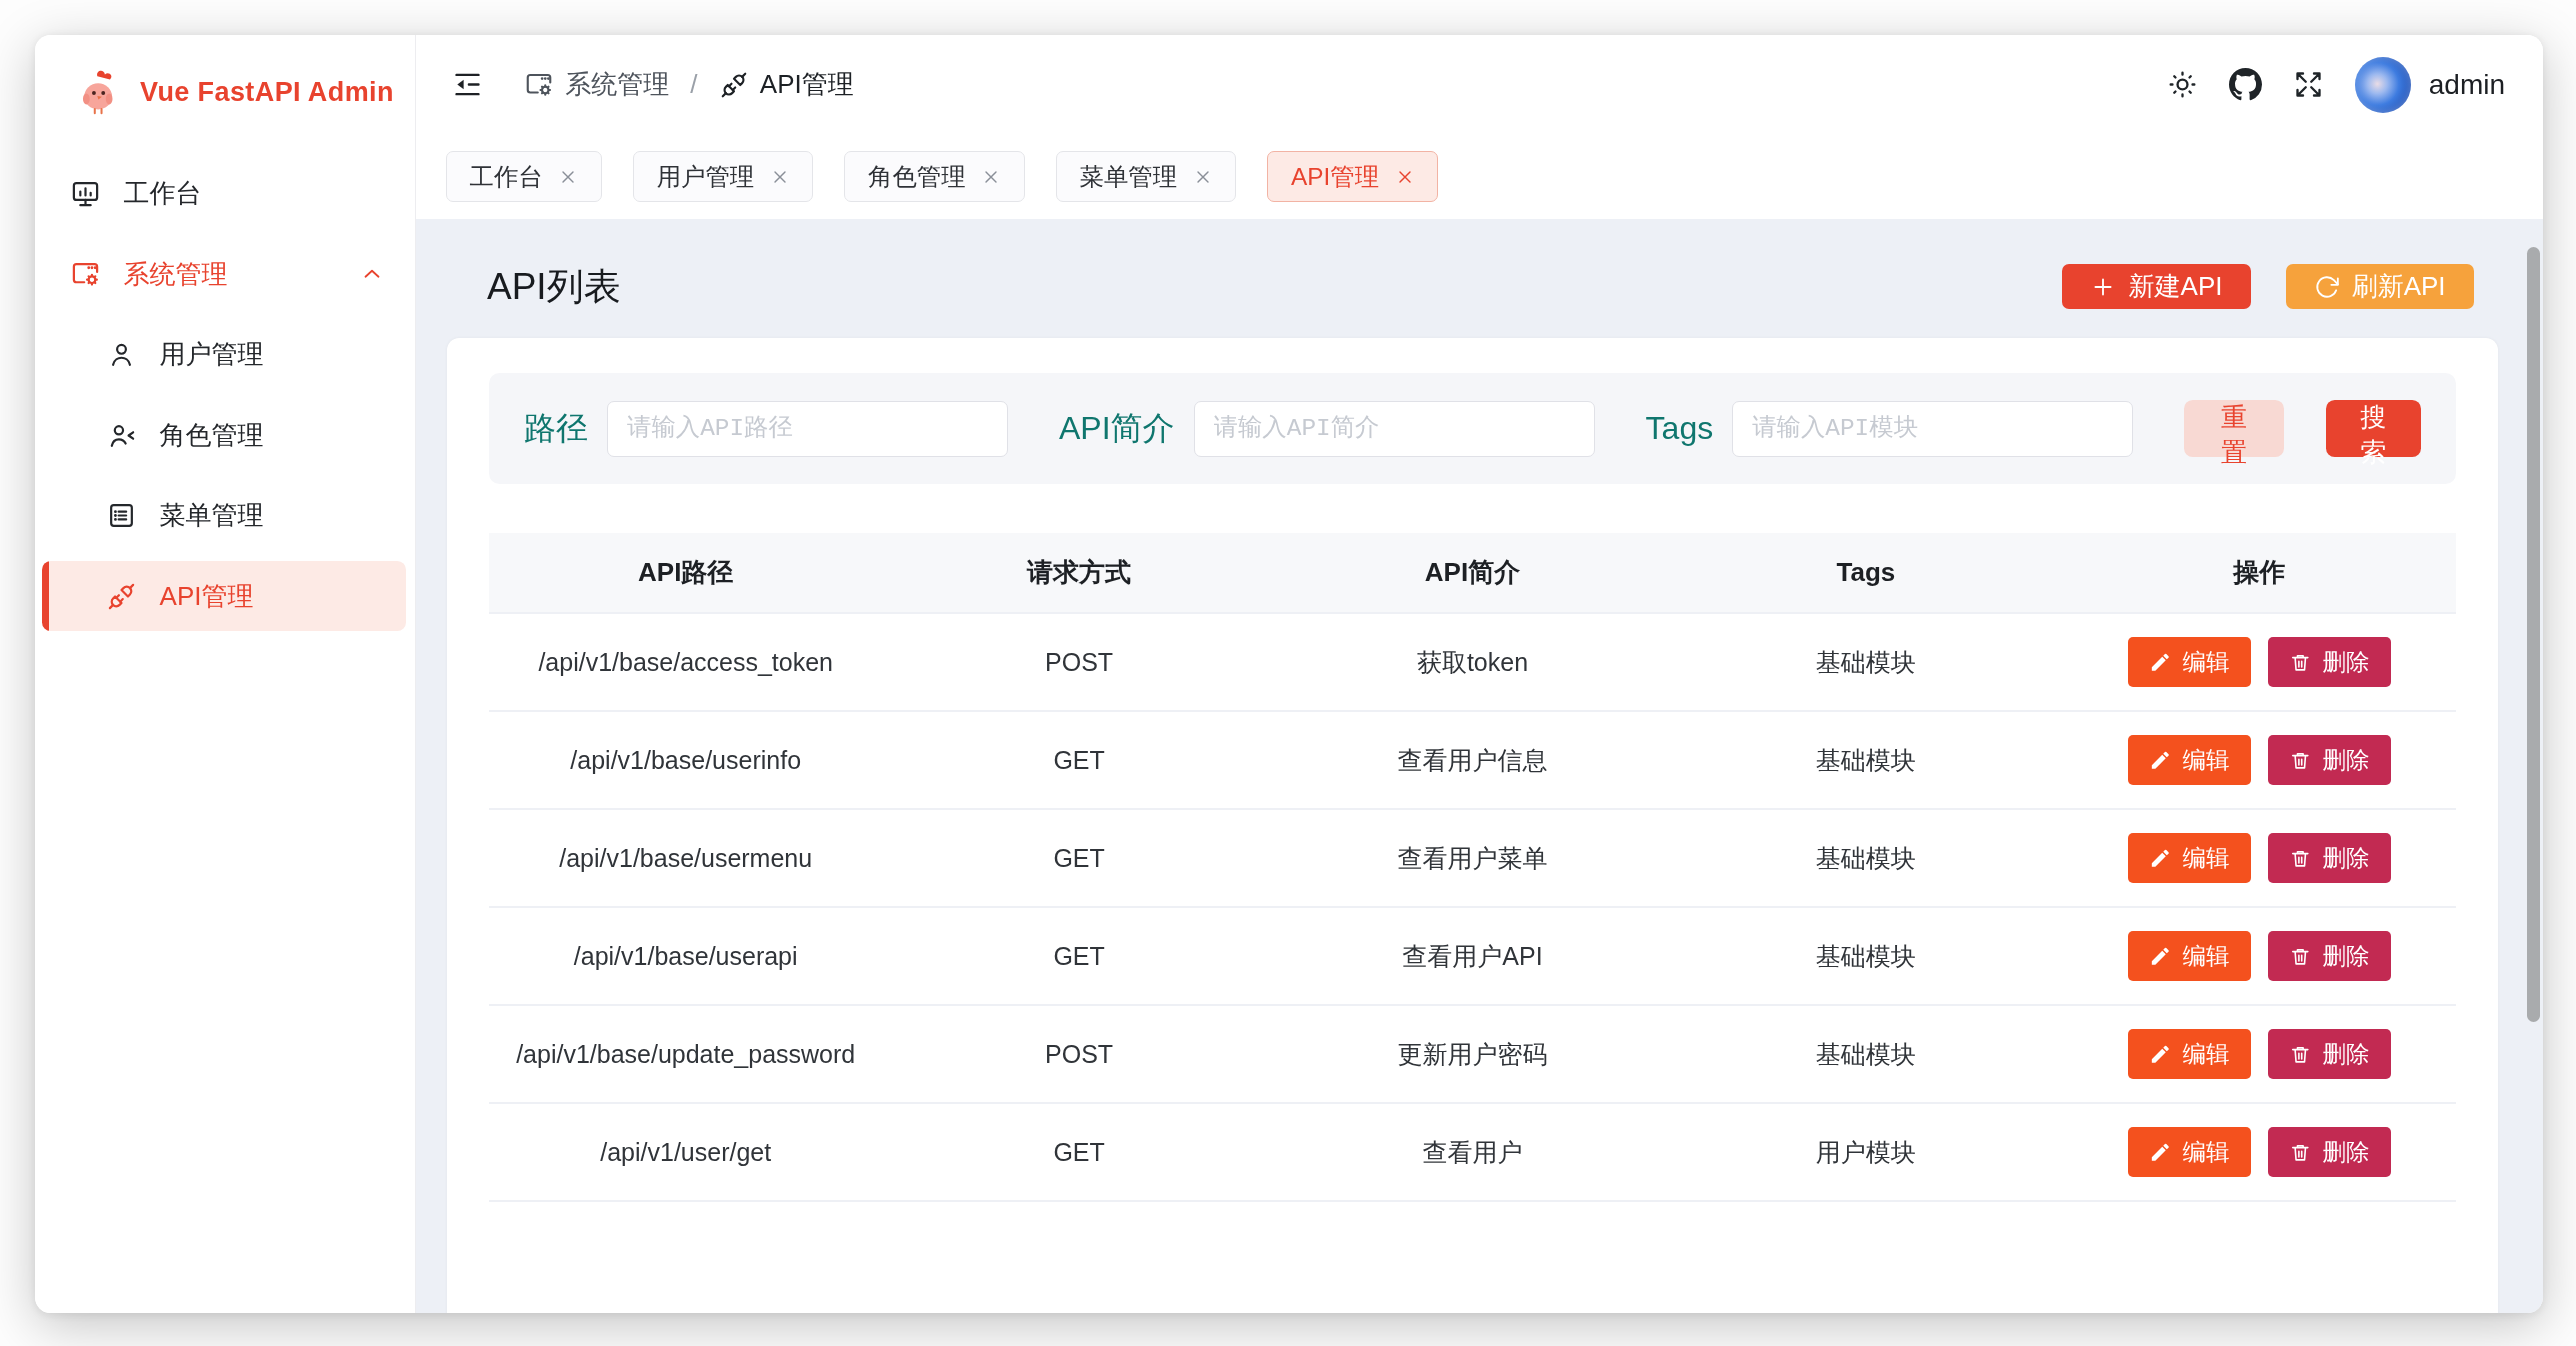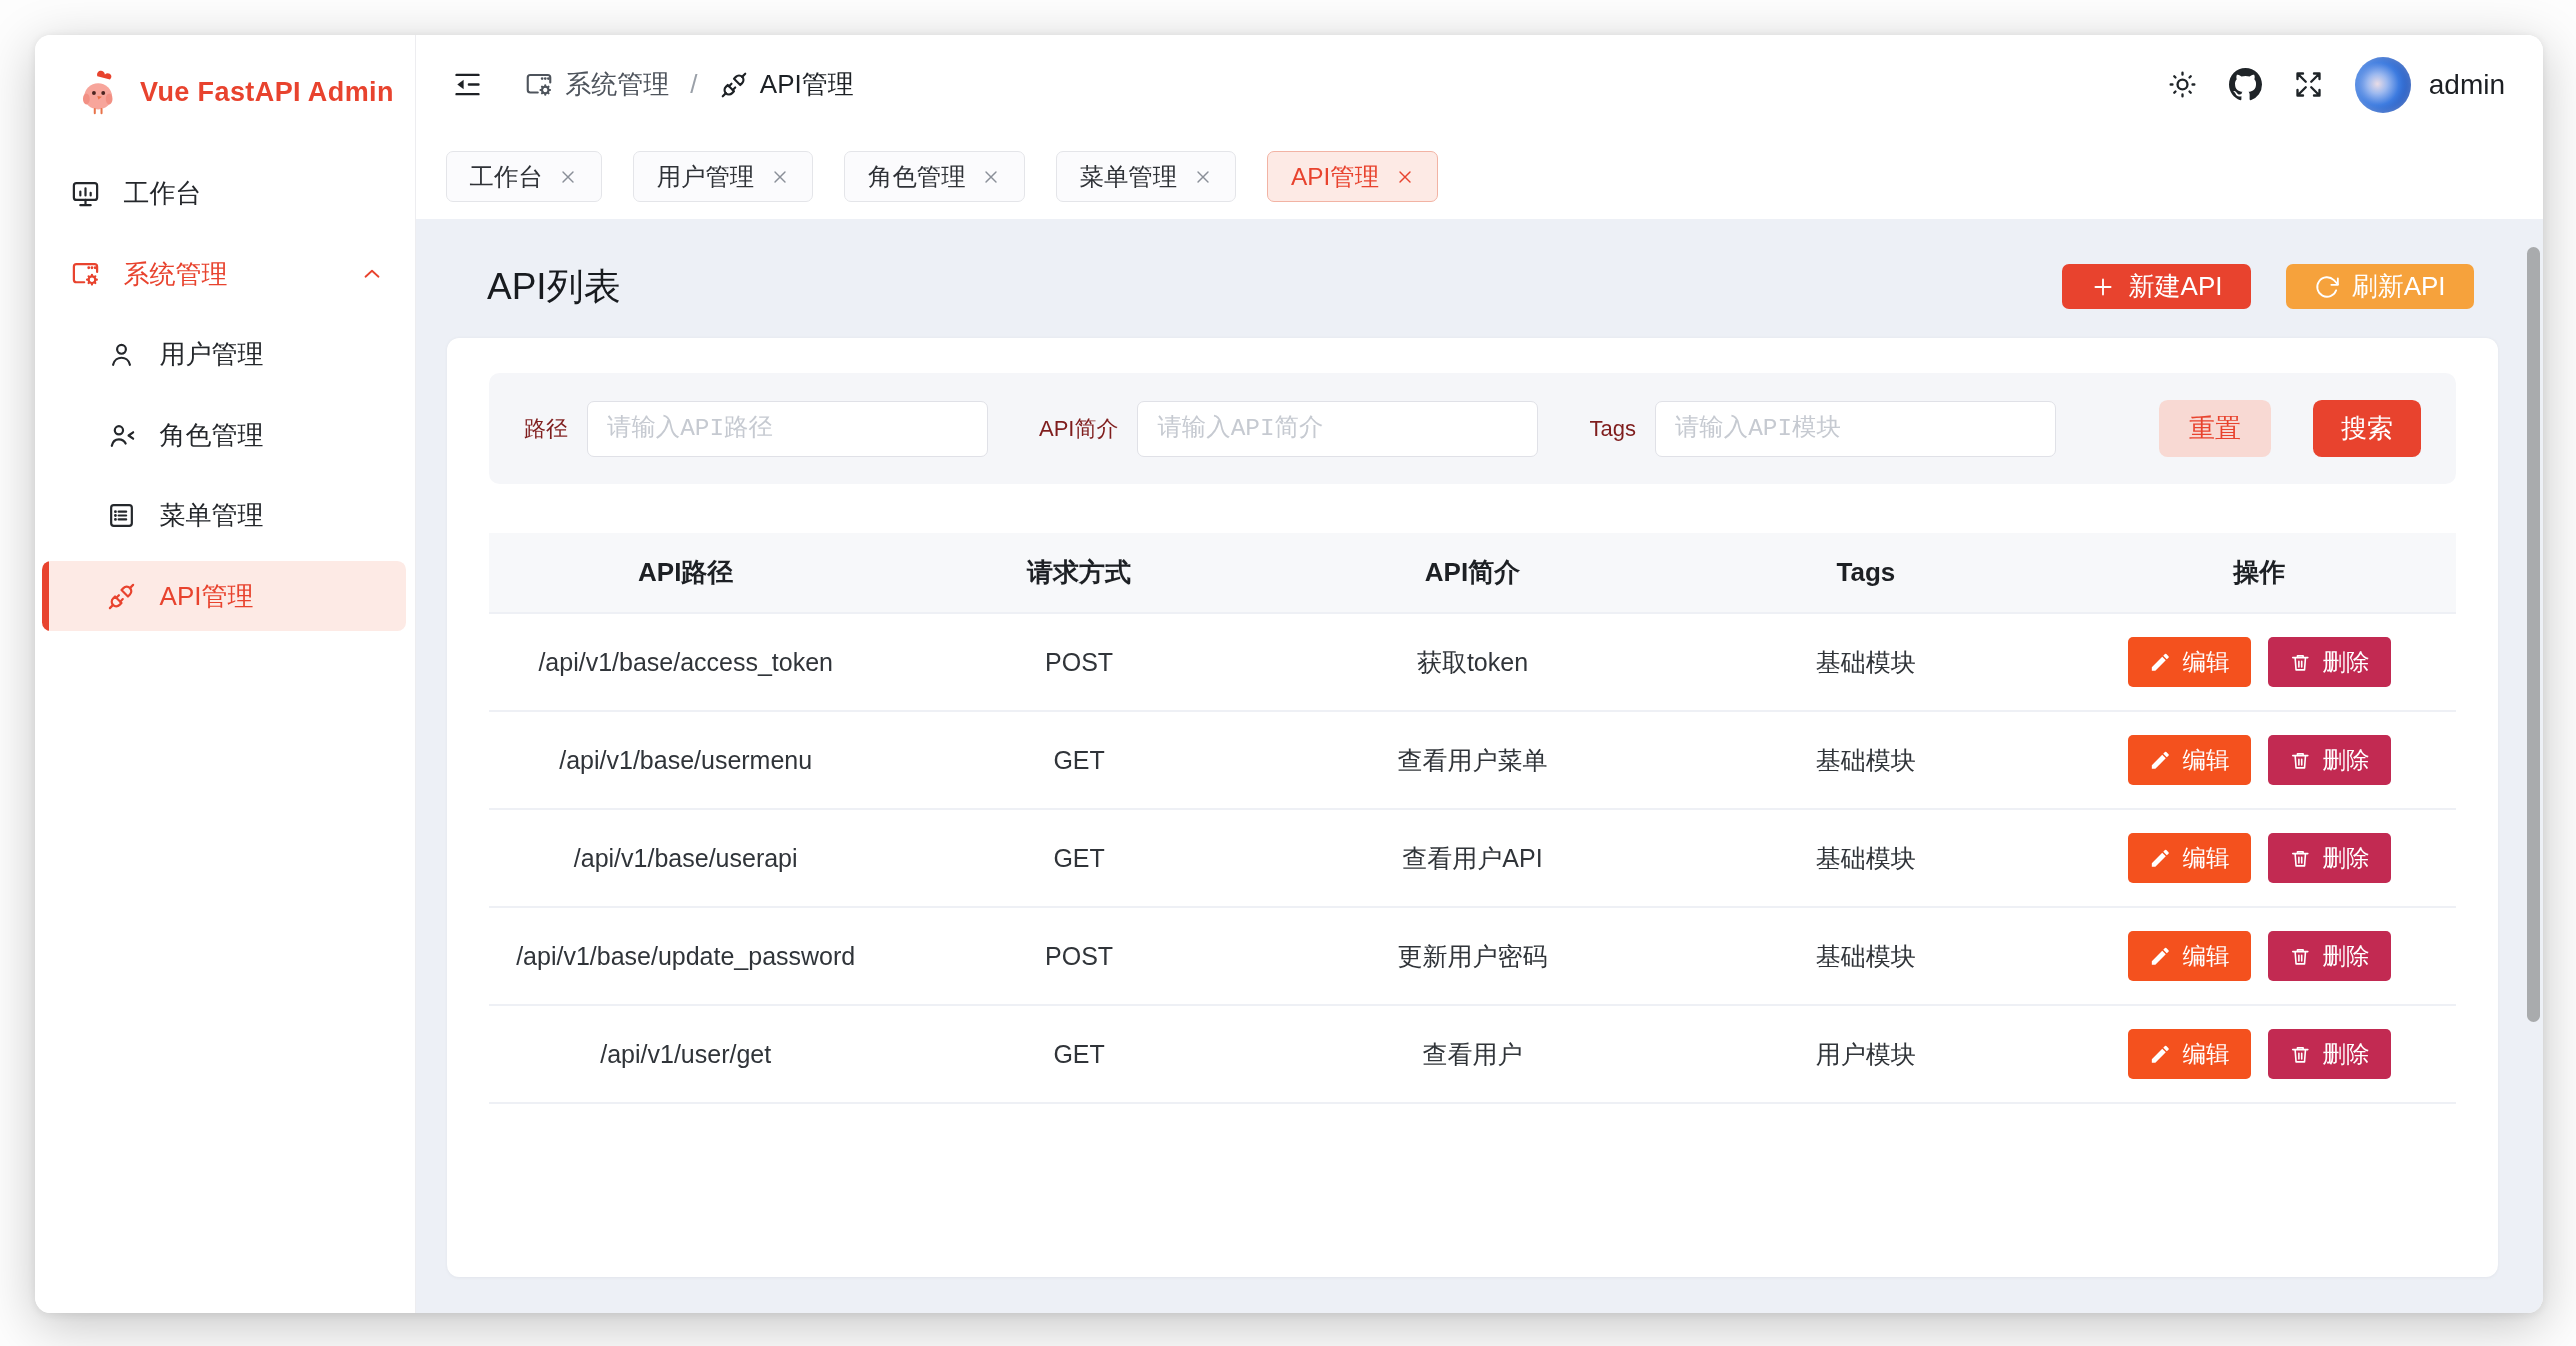--- a/index.html
+++ b/index.html
@@ -68,21 +68,21 @@
     border:none; border-radius:7px; font-size:26px; padding:0 28px; cursor:pointer;
     font-family:inherit; color:#fff; }
   .btn svg { width:26px; height:26px; }
   .btn-create { background:#e8432e; }
   .btn-refresh { background:#f6a23c; }
   .card { margin-top:21px; background:#fff; border-radius:12.2px; padding:35px 42px 139px;
     box-shadow:0 0.9px 3.5px rgba(15,20,40,.05); }
   
   .filter-panel { height:111px; background:#f5f6f9; border-radius:10.5px; display:flex; align-items:center; padding:0 35px; }
   .fgroup { display:flex; align-items:center; gap:19px; margin-right:51px; }
-  .flabel { font-size:22px; color:#7f1d1d; white-space:nowrap; }
+  .flabel { font-size:32px; color:#0f766e; white-space:nowrap; }
   .finput { width:401px; height:56px; border:0.9px solid #e0e1e7; border-radius:7px; background:#fff;
     font-size:24.4px; padding:0 19px; color:#2b2f33; font-family:Liberation Mono, monospace; outline:none; }
   .finput::placeholder { color:#c6cad1; }
   .filter-actions { margin-left:auto; display:flex; gap:42px; }
   .btn-reset { height:57px; padding:0 30px; border:none; border-radius:8.7px; background:#f8d9d3;
     color:#e8432e; font-size:26px; cursor:pointer; font-family:inherit; }
   .btn-search { height:57px; padding:0 28px; border:none; border-radius:8.7px; background:#e8432e;
     color:#fff; font-size:26px; cursor:pointer; font-family:inherit; }
   
   table.api-table { width:100%; border-collapse:collapse; table-layout:fixed; margin-top:49px; }
@@ -331,20 +331,42 @@
                 <button class="row-btn btn-delete">
                   <svg class="ic" viewBox="0 0 24 24" stroke-width="1.9">
                         <path d="M4 7h16M9 7V5h6v2M6.5 7l1 13h9l1-13M10.5 11v6M13.5 11v6"></path>
                       </svg>
                   <span>删除</span>
                     </button>
               </div>
                 </td>
             </tr>
             <tr>
+              <td>/api/v1/base/userinfo</td>
+              <td>GET</td>
+              <td>查看用户信息</td>
+              <td>基础模块</td>
+              <td>
+                  <div class="cell-actions">
+                <button class="row-btn btn-edit">
+                  <svg viewBox="0 0 24 24">
+                        <path fill="#fff" d="M3 17.25V21h3.75L17.81 9.94l-3.75-3.75L3 17.25zm17.71-10.21a1 1 0 0 0 0-1.41l-2.34-2.34a1 1 0 0 0-1.41 0l-1.83 1.83 3.75 3.75 1.83-1.83z"></path>
+                      </svg>
+                  <span>编辑</span>
+                    </button>
+                <button class="row-btn btn-delete">
+                  <svg class="ic" viewBox="0 0 24 24" stroke-width="1.9">
+                        <path d="M4 7h16M9 7V5h6v2M6.5 7l1 13h9l1-13M10.5 11v6M13.5 11v6"></path>
+                      </svg>
+                  <span>删除</span>
+                    </button>
+              </div>
+                </td>
+            </tr>
+            <tr>
               <td>/api/v1/base/usermenu</td>
               <td>GET</td>
               <td>查看用户菜单</td>
               <td>基础模块</td>
               <td>
                   <div class="cell-actions">
                 <button class="row-btn btn-edit">
                   <svg viewBox="0 0 24 24">
                         <path fill="#fff" d="M3 17.25V21h3.75L17.81 9.94l-3.75-3.75L3 17.25zm17.71-10.21a1 1 0 0 0 0-1.41l-2.34-2.34a1 1 0 0 0-1.41 0l-1.83 1.83 3.75 3.75 1.83-1.83z"></path>
                       </svg>

